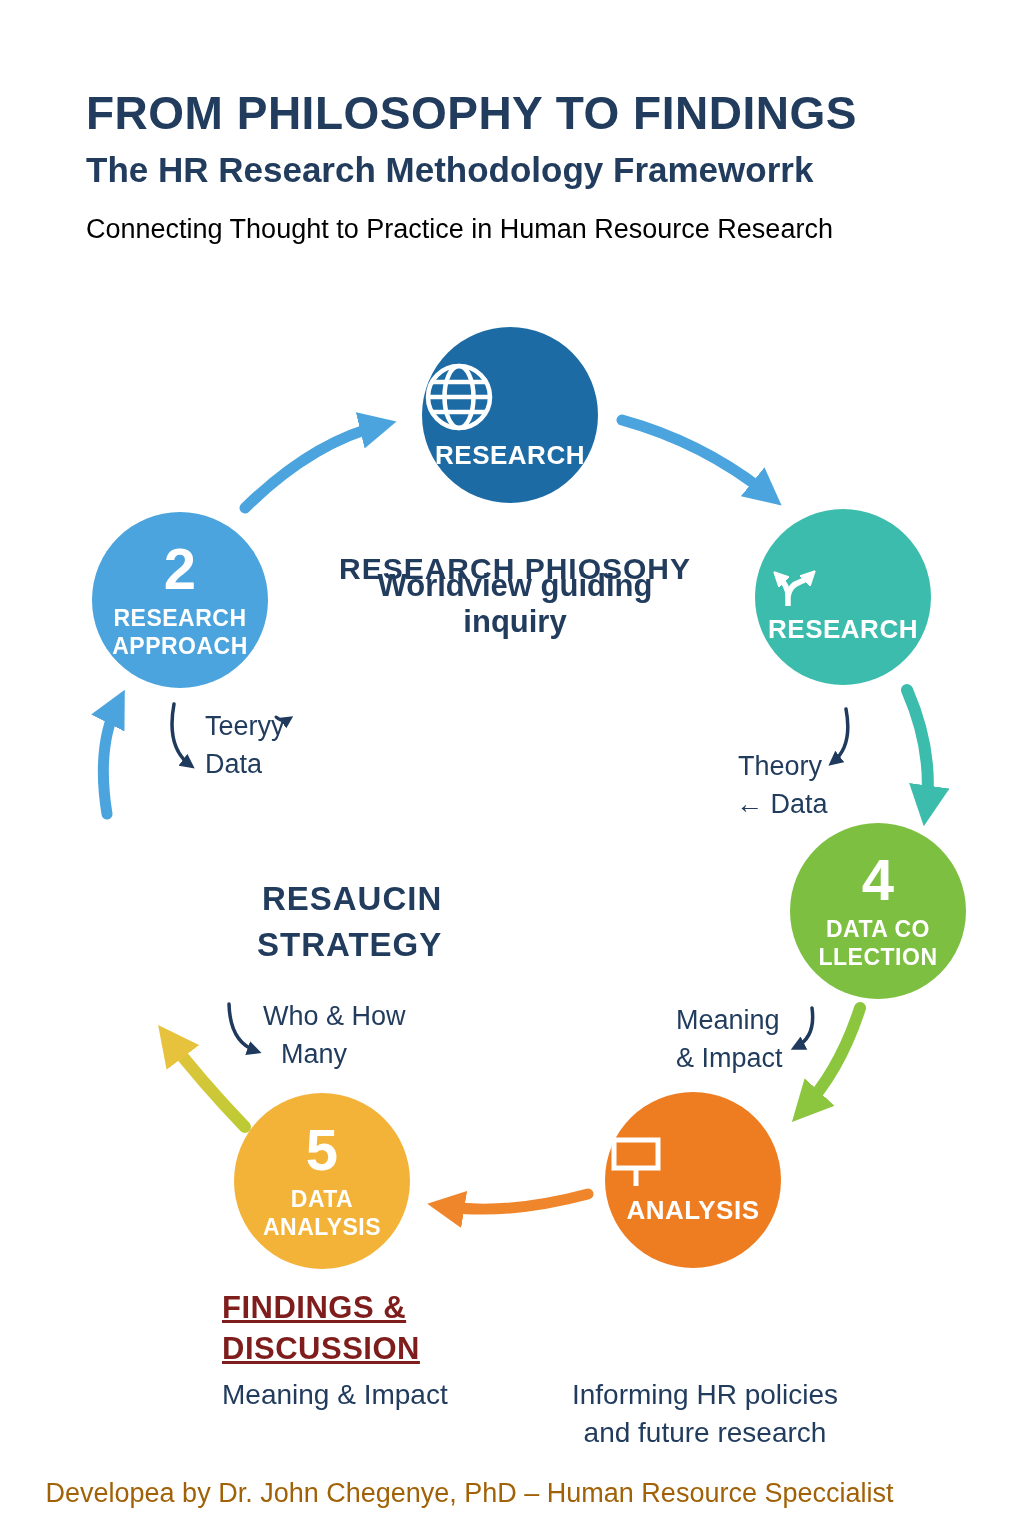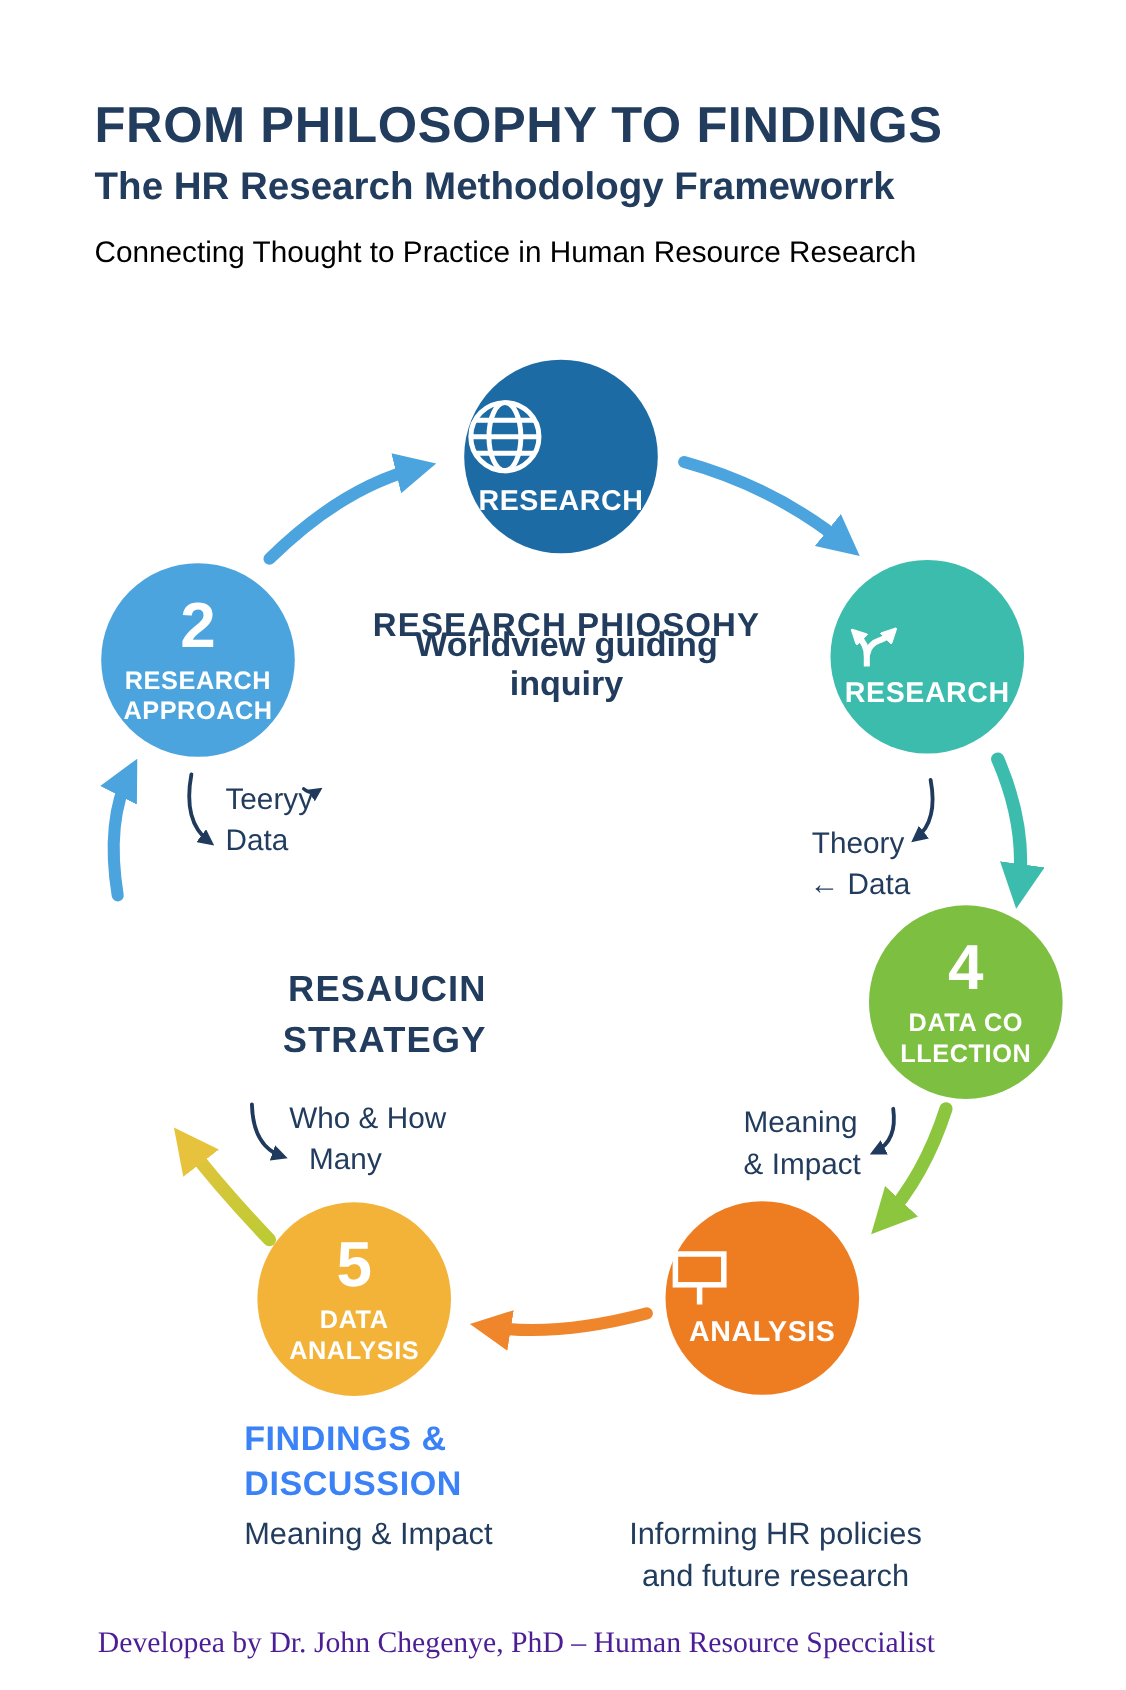--- a/index.html
+++ b/index.html
@@ -20,31 +20,31 @@
     display:flex; flex-direction:column; justify-content:center;
     color:#fff; text-align:center; gap:6px;
   }
   .node .num { font-size:58px; font-weight:800; line-height:1; }
   .node .lbl { font-size:23px; font-weight:700; letter-spacing:.5px; line-height:1.22; }
   .node .lbl-lg { font-size:26px; font-weight:700; letter-spacing:.5px; }
   .node svg { display:block; }
 
   
   .navy  { color:#223c5e; }
-  .orange{ color:#3b82f6; }
+  .orange{ color:#7f1d1d;text-decoration:underline; }
   .h-mid   { font-size:30px; font-weight:800; letter-spacing:1px; }
   .cap-mid { font-size:31px; font-weight:700; }
   .note    { font-size:27px; font-weight:500; line-height:1.4; }
   .strategy{ font-size:33px; font-weight:800; letter-spacing:1px; line-height:1.38; }
   .sec-h   { font-size:31px; font-weight:800; letter-spacing:.5px; line-height:1.32; }
   .sec-cap { font-size:28px; font-weight:500; line-height:1.35; }
   .center  { text-align:center; }
 
   .footer { left:0; top:1478px; width:939px; text-align:center;
-            font-size:27px; font-weight:500; color:#4c1d95;font-family:Liberation Serif, serif; }
+            font-size:27px; font-weight:500; color:#a16207; }
 
   .overlay { position:absolute; left:0; top:0; pointer-events:none; }
 </style>
 </head>
 <body>
 
 <div class="canvas">
 
   <div class="abs title">FROM PHILOSOPHY TO FINDINGS</div>
   <div class="abs subtitle">The HR Research Methodology Frameworrk</div>

